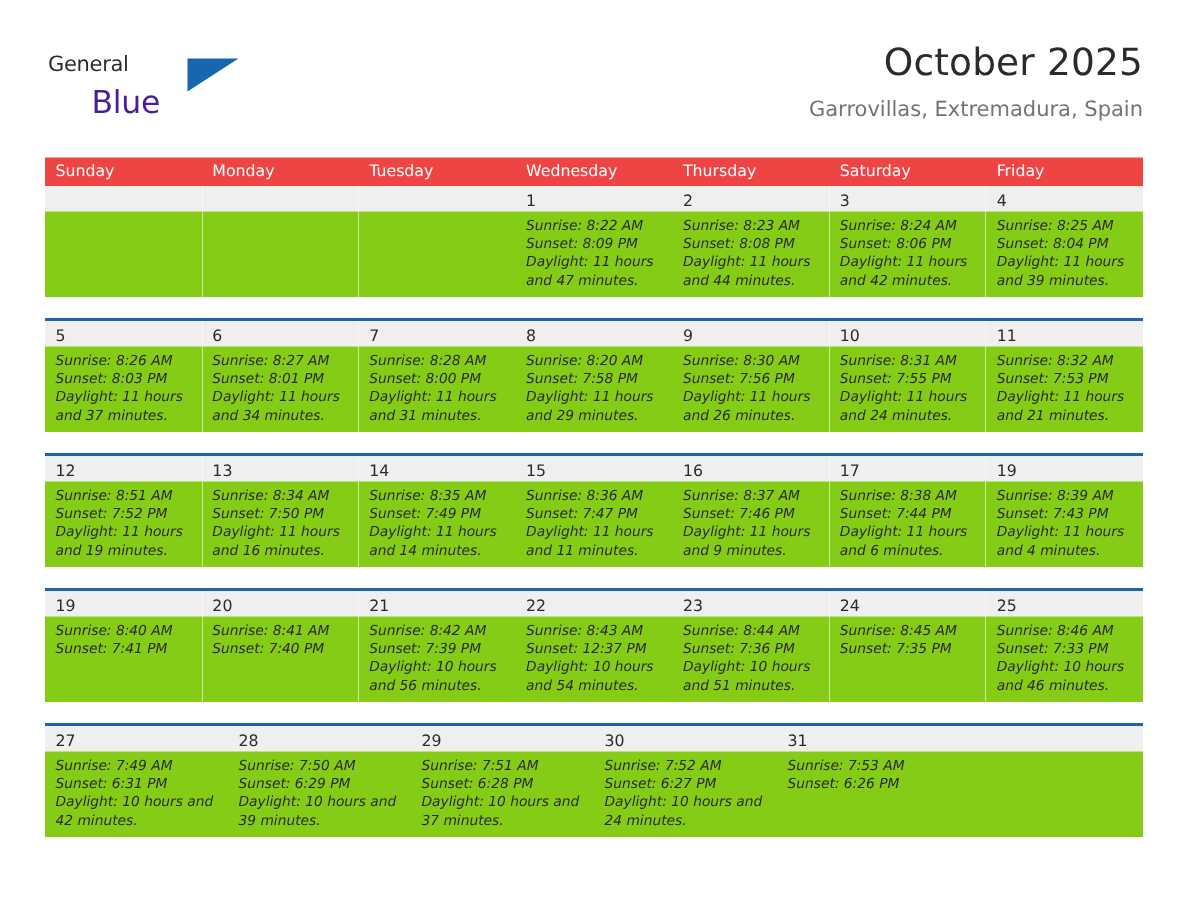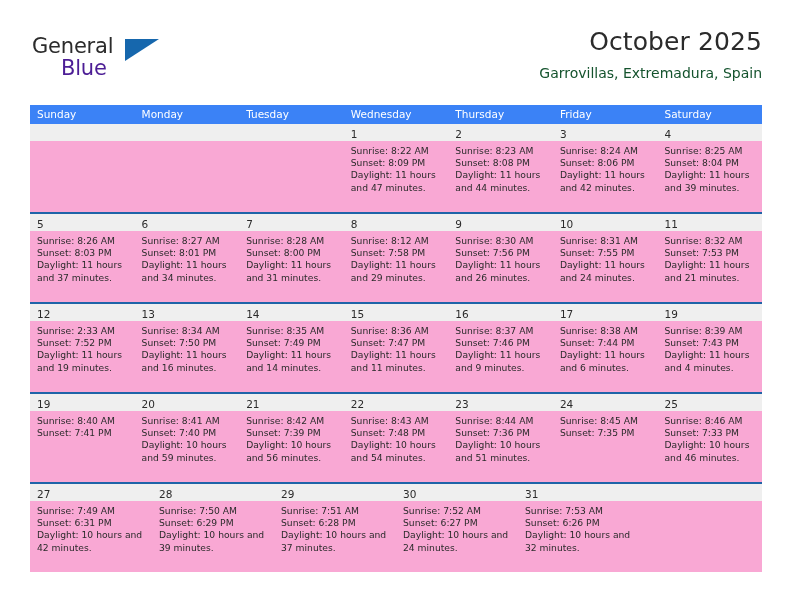--- a/index.html
+++ b/index.html
@@ -34,21 +34,21 @@
     position: absolute;
     left: 2px;
     top: 8px;
     width: 130px;
     height: 48px;
   }
   .brand-general {
     position: absolute;
     left: 0;
     top: 0;
-    font-size: 21px;
+    font-size: 14px;
     letter-spacing: -0.2px;
     color: #2b2b2b;
     font-family: "DejaVu Sans", sans-serif;
     line-height: 1;
   }
   .brand-blue {
     position: absolute;
     left: 29px;
     top: 22px;
     font-size: 21px;
@@ -77,37 +77,37 @@
     font-size: 25px;
     color: #2b2b2b;
     font-family: "DejaVu Sans", sans-serif;
     font-weight: 400;
     line-height: 1.15;
     letter-spacing: 0.1px;
   }
   .cal-subtitle {
     margin-top: 8px;
     font-size: 14px;
-    color: #14532d;
+    color: #737373;
     font-family: "DejaVu Sans", sans-serif;
     font-weight: 400;
     line-height: 1.15;
   }
 
   
   .calendar {
     position: absolute;
     left: 30px;
     top: 105px;
     width: 732px;
   }
   .weekday-row {
     display: flex;
     width: 100%;
-    background: #3b82f6;
+    background: #ef4444;
     height: 19px;
   }
   .weekday {
     flex: 1 1 0;
     box-sizing: border-box;
     padding-left: 7px;
     color: #ffffff;
     font-size: 10.5px;
     line-height: 19px;
     font-family: "DejaVu Sans", sans-serif;
@@ -141,23 +141,24 @@
     font-size: 10.5px;
     line-height: 17px;
     color: #2b2b2b;
     font-family: "DejaVu Sans", sans-serif;
   }
   .daycell.empty .daynum-band {
     background: #efefef;
   }
   .cellbody {
     padding: 4px 6px 0 7px;
-    background: #f9a8d4;
-    height: 71px;
-    box-sizing: border-box;
+    background: #84cc16;
+    height: 57px;
+    box-sizing: border-box;
+    font-style: italic;
   }
   .line {
     font-size: 9.2px;
     line-height: 12.2px;
     color: #2b2b2b;
     font-family: "DejaVu Sans", sans-serif;
     white-space: nowrap;
   }
   .line.wrap {
     white-space: normal;
@@ -184,22 +185,22 @@
   </div>
 
   <div class="calendar">
 
     <div class="weekday-row">
       <div class="weekday">Sunday</div>
       <div class="weekday">Monday</div>
       <div class="weekday">Tuesday</div>
       <div class="weekday">Wednesday</div>
       <div class="weekday">Thursday</div>
+      <div class="weekday">Saturday</div>
       <div class="weekday">Friday</div>
-      <div class="weekday">Saturday</div>
     </div>
 
     <div class="week first">
       <div class="daycell empty">
         <div class="daynum-band"><span class="daynum"></span></div>
         <div class="cellbody"></div>
       </div>
       <div class="daycell empty">
         <div class="daynum-band"><span class="daynum"></span></div>
         <div class="cellbody"></div>
@@ -263,21 +264,21 @@
         <div class="daynum-band"><span class="daynum">7</span></div>
         <div class="cellbody">
           <div class="line">Sunrise: 8:28 AM</div>
           <div class="line">Sunset: 8:00 PM</div>
           <div class="line wrap">Daylight: 11 hours and 31 minutes.</div>
         </div>
       </div>
       <div class="daycell">
         <div class="daynum-band"><span class="daynum">8</span></div>
         <div class="cellbody">
-          <div class="line">Sunrise: 8:12 AM</div>
+          <div class="line">Sunrise: 8:20 AM</div>
           <div class="line">Sunset: 7:58 PM</div>
           <div class="line wrap">Daylight: 11 hours and 29 minutes.</div>
         </div>
       </div>
       <div class="daycell">
         <div class="daynum-band"><span class="daynum">9</span></div>
         <div class="cellbody">
           <div class="line">Sunrise: 8:30 AM</div>
           <div class="line">Sunset: 7:56 PM</div>
           <div class="line wrap">Daylight: 11 hours and 26 minutes.</div>
@@ -298,21 +299,21 @@
           <div class="line">Sunset: 7:53 PM</div>
           <div class="line wrap">Daylight: 11 hours and 21 minutes.</div>
         </div>
       </div>
     </div>
 
     <div class="week">
       <div class="daycell">
         <div class="daynum-band"><span class="daynum">12</span></div>
         <div class="cellbody">
-          <div class="line">Sunrise: 2:33 AM</div>
+          <div class="line">Sunrise: 8:51 AM</div>
           <div class="line">Sunset: 7:52 PM</div>
           <div class="line wrap">Daylight: 11 hours and 19 minutes.</div>
         </div>
       </div>
       <div class="daycell">
         <div class="daynum-band"><span class="daynum">13</span></div>
         <div class="cellbody">
           <div class="line">Sunrise: 8:34 AM</div>
           <div class="line">Sunset: 7:50 PM</div>
           <div class="line wrap">Daylight: 11 hours and 16 minutes.</div>
@@ -366,36 +367,35 @@
         <div class="cellbody">
           <div class="line">Sunrise: 8:40 AM</div>
           <div class="line">Sunset: 7:41 PM</div>
         </div>
       </div>
       <div class="daycell">
         <div class="daynum-band"><span class="daynum">20</span></div>
         <div class="cellbody">
           <div class="line">Sunrise: 8:41 AM</div>
           <div class="line">Sunset: 7:40 PM</div>
-          <div class="line wrap">Daylight: 10 hours and 59 minutes.</div>
         </div>
       </div>
       <div class="daycell">
         <div class="daynum-band"><span class="daynum">21</span></div>
         <div class="cellbody">
           <div class="line">Sunrise: 8:42 AM</div>
           <div class="line">Sunset: 7:39 PM</div>
           <div class="line wrap">Daylight: 10 hours and 56 minutes.</div>
         </div>
       </div>
       <div class="daycell">
         <div class="daynum-band"><span class="daynum">22</span></div>
         <div class="cellbody">
           <div class="line">Sunrise: 8:43 AM</div>
-          <div class="line">Sunset: 7:48 PM</div>
+          <div class="line">Sunset: 12:37 PM</div>
           <div class="line wrap">Daylight: 10 hours and 54 minutes.</div>
         </div>
       </div>
       <div class="daycell">
         <div class="daynum-band"><span class="daynum">23</span></div>
         <div class="cellbody">
           <div class="line">Sunrise: 8:44 AM</div>
           <div class="line">Sunset: 7:36 PM</div>
           <div class="line wrap">Daylight: 10 hours and 51 minutes.</div>
         </div>
@@ -448,21 +448,20 @@
           <div class="line">Sunrise: 7:52 AM</div>
           <div class="line">Sunset: 6:27 PM</div>
           <div class="line wrap">Daylight: 10 hours and 24 minutes.</div>
         </div>
       </div>
       <div class="daycell">
         <div class="daynum-band"><span class="daynum">31</span></div>
         <div class="cellbody">
           <div class="line">Sunrise: 7:53 AM</div>
           <div class="line">Sunset: 6:26 PM</div>
-          <div class="line wrap">Daylight: 10 hours and 32 minutes.</div>
         </div>
       </div>
       <div class="daycell empty">
         <div class="daynum-band"><span class="daynum"></span></div>
         <div class="cellbody"></div>
       </div>
     </div>
 
   </div>
 </div>

